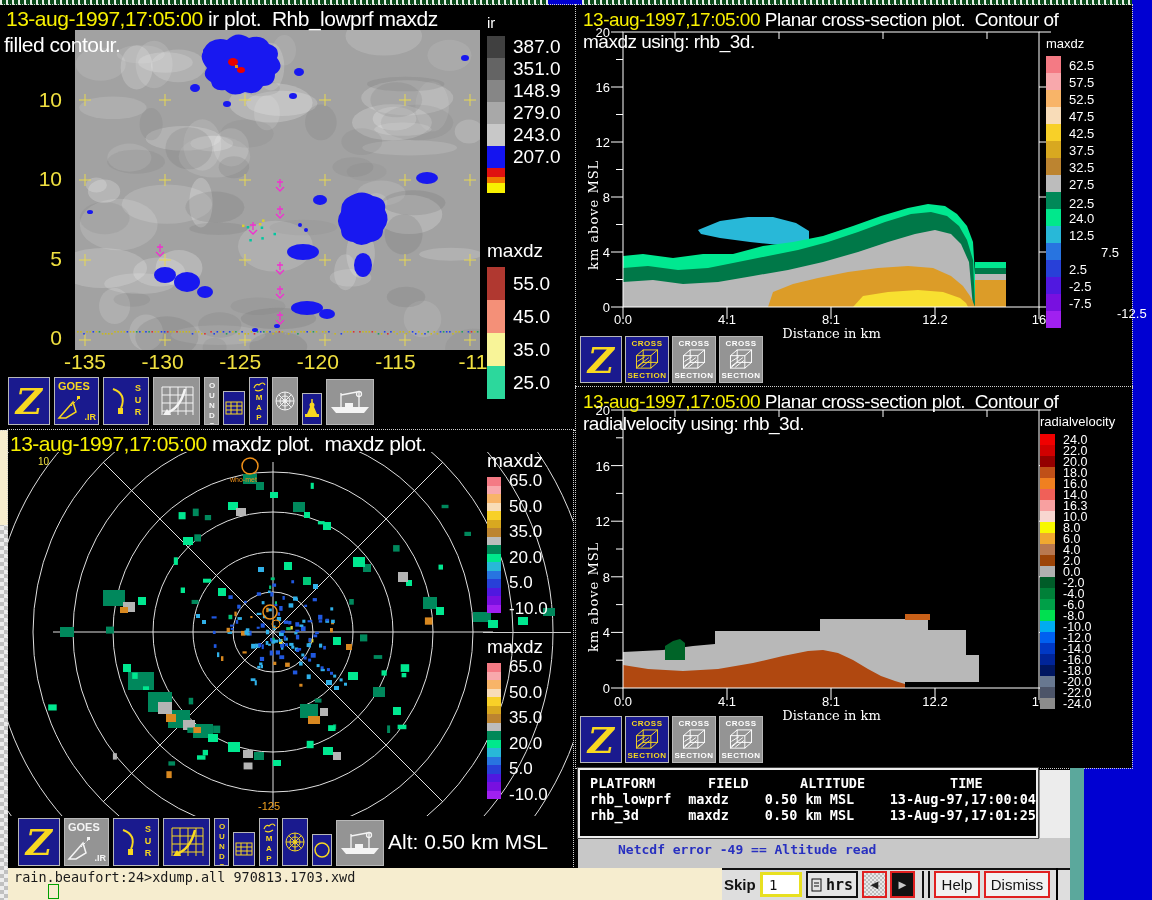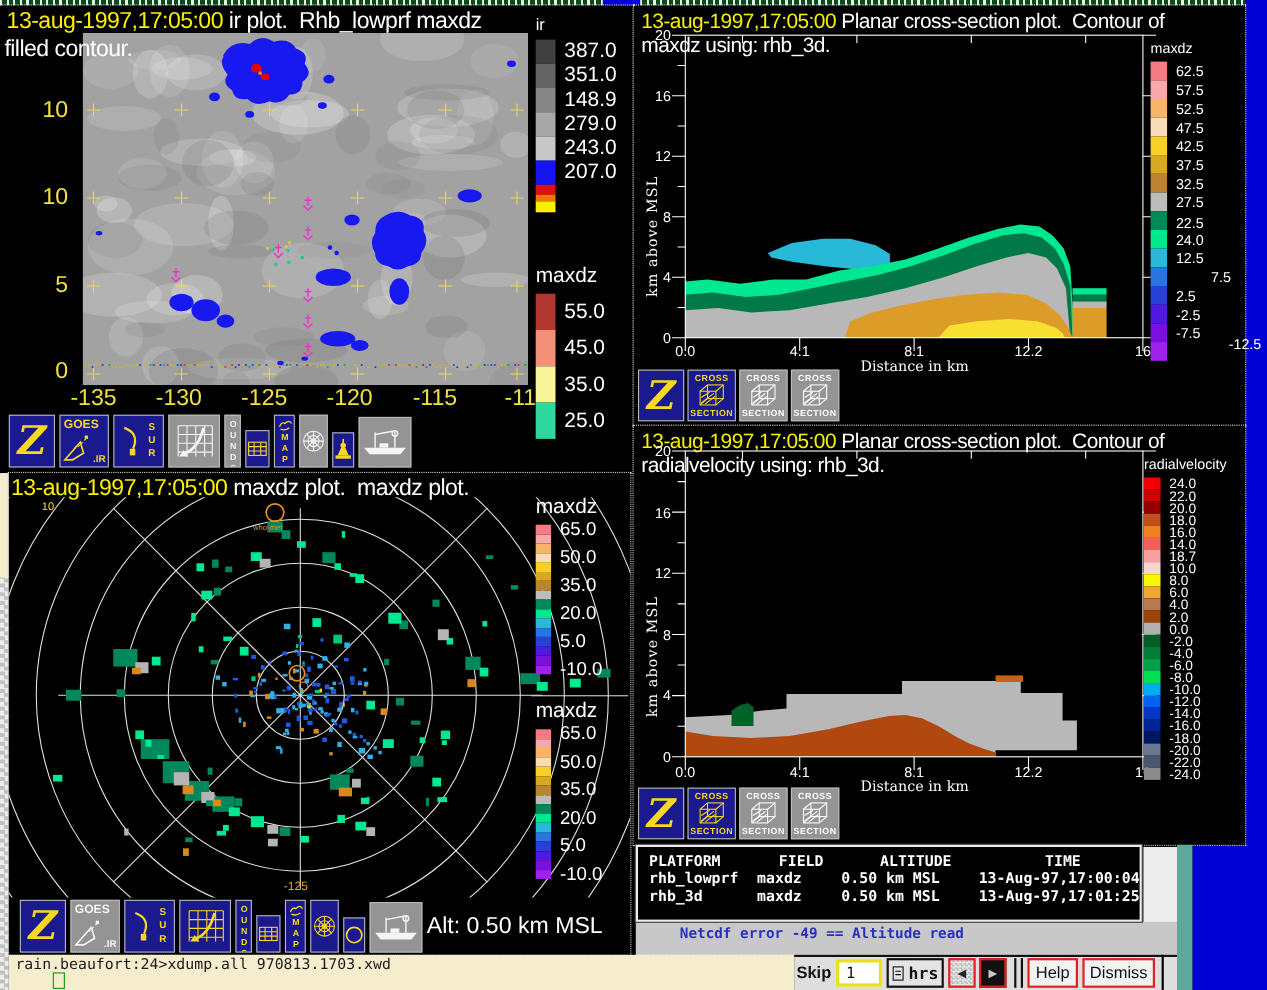--- a/index.html
+++ b/index.html
@@ -1214,21 +1214,21 @@
           <div class="cb-seg" style="height: 11px; background: rgb(76, 84, 104);"></div>
           <div class="cb-seg" style="height: 11px; background: rgb(140, 140, 140);"></div>
         </div>
         <div class="cb-labels" style="font-size: 12.5px;">
           <span class="cb-label" style="top: 5.5px;">24.0</span>
           <span class="cb-label" style="top: 16.5px;">22.0</span>
           <span class="cb-label" style="top: 27.5px;">20.0</span>
           <span class="cb-label" style="top: 38.5px;">18.0</span>
           <span class="cb-label" style="top: 49.5px;">16.0</span>
           <span class="cb-label" style="top: 60.5px;">14.0</span>
-          <span class="cb-label" style="top: 71.5px;">18.7</span>
+          <span class="cb-label" style="top: 71.5px;">16.3</span>
           <span class="cb-label" style="top: 82.5px;">10.0</span>
           <span class="cb-label" style="top: 93.5px;">8.0</span>
           <span class="cb-label" style="top: 104.5px;">6.0</span>
           <span class="cb-label" style="top: 115.5px;">4.0</span>
           <span class="cb-label" style="top: 126.5px;">2.0</span>
           <span class="cb-label" style="top: 137.5px;">0.0</span>
           <span class="cb-label" style="top: 148.5px;">-2.0</span>
           <span class="cb-label" style="top: 159.5px;">-4.0</span>
           <span class="cb-label" style="top: 170.5px;">-6.0</span>
           <span class="cb-label" style="top: 181.5px;">-8.0</span>

